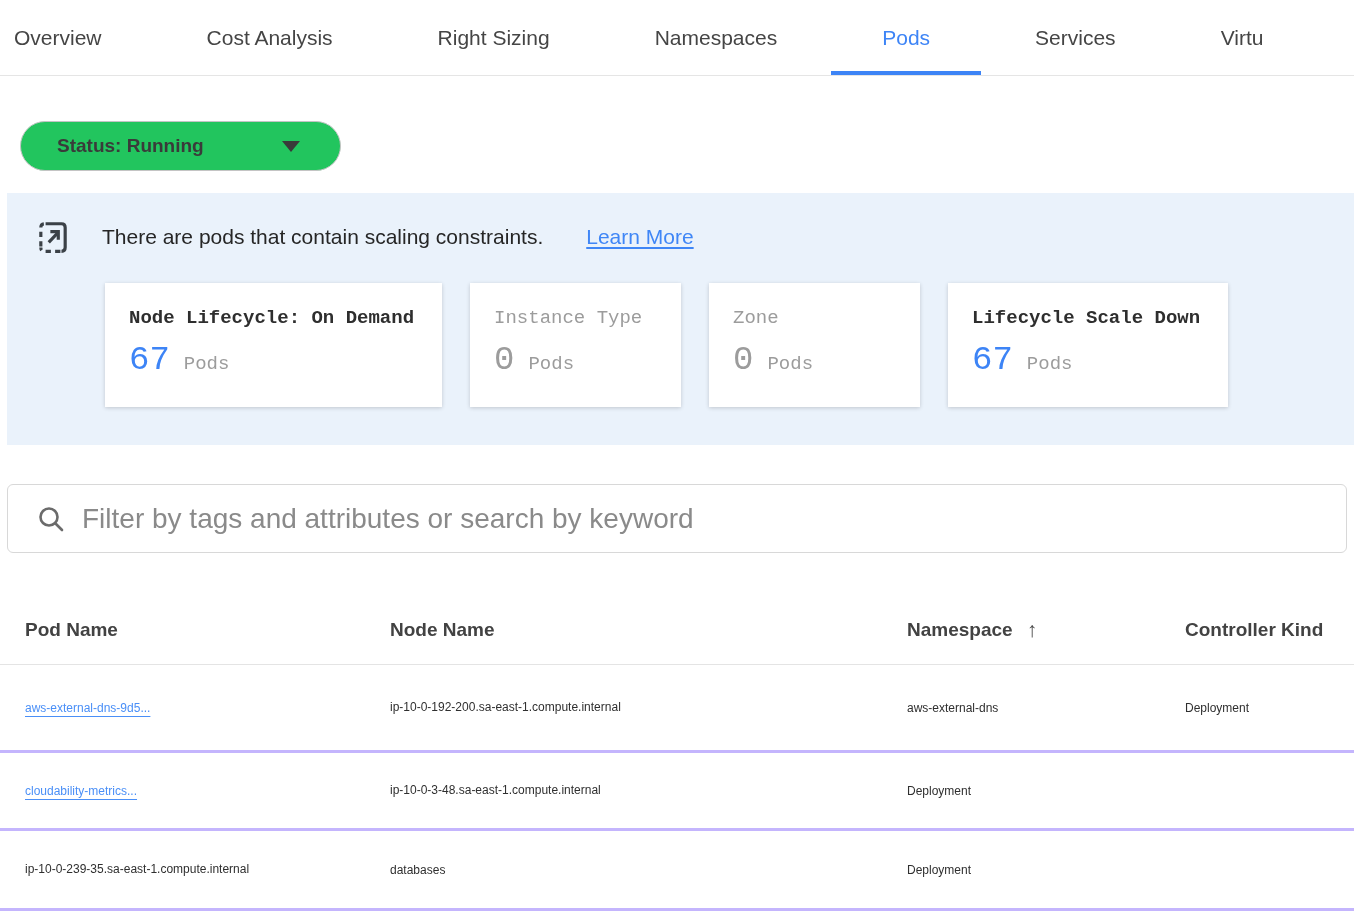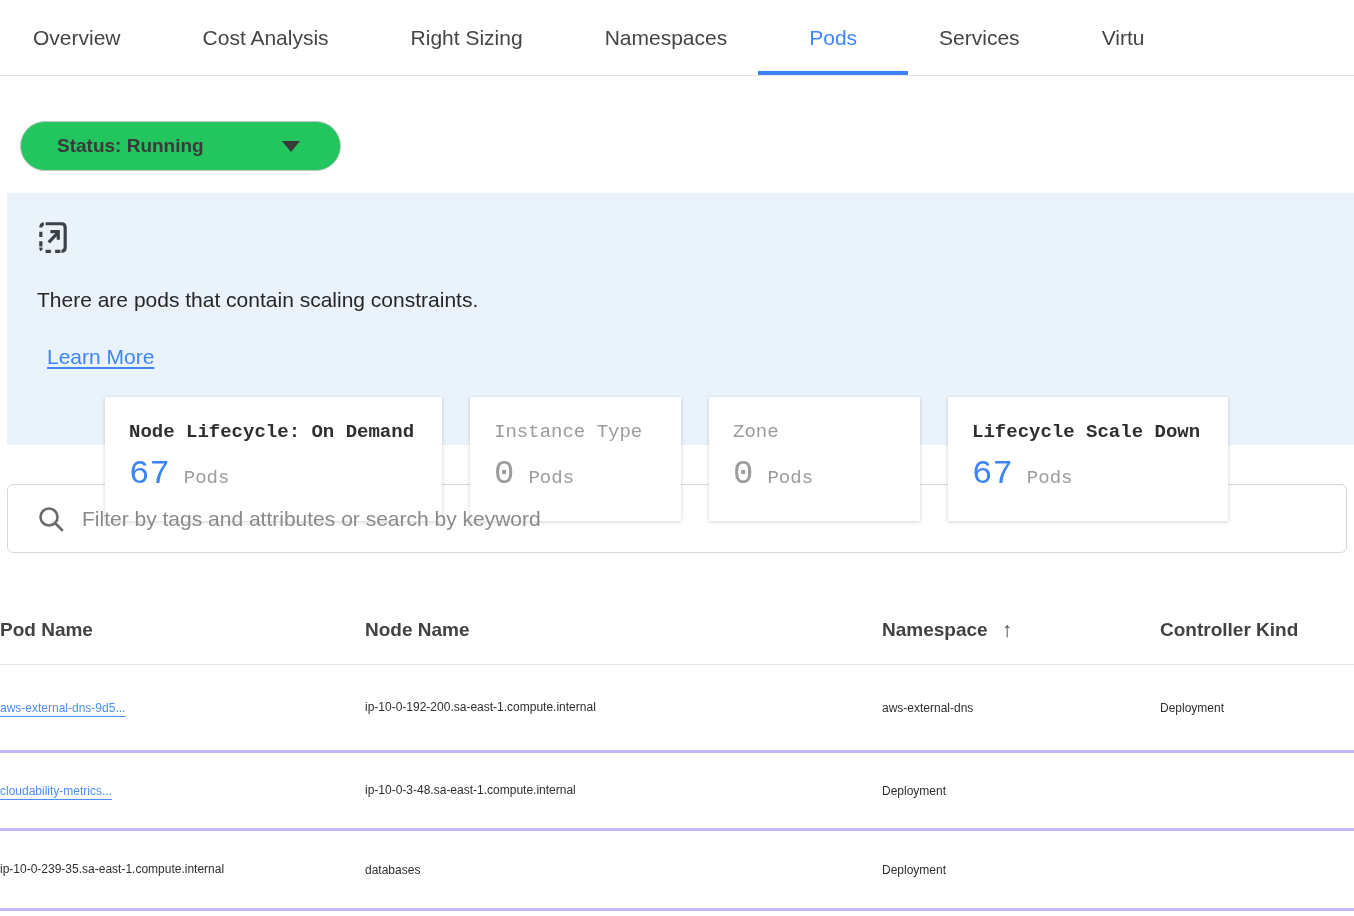--- a/index.html
+++ b/index.html
@@ -1,22 +1,22 @@
 <!DOCTYPE html>
 <html><head>
 <meta charset="utf-8">
 <style>
   * { margin: 0; padding: 0; box-sizing: border-box; }
   html, body { width: 1354px; height: 916px; overflow: hidden; background: #fff; }
   body { font-family: "Liberation Sans", "DejaVu Sans", sans-serif; color: #2f2f2f; position: relative; }
 
   
   .tabbar {
-    height: 76px; display: flex; align-items: center; gap: 82px;
-    padding-left: 33px; border-bottom: 1px solid #e5e5e5; white-space: nowrap;
+    height: 76px; display: flex; align-items: center; gap: 105px;
+    padding-left: 14px; border-bottom: 1px solid #e5e5e5; white-space: nowrap;
   }
   .tab {
     height: 100%; display: flex; align-items: center; position: relative;
     font-size: 21px; color: #454545; cursor: pointer;
   }
   .tab.active { color: #3d84f6; }
   .tab.active::after {
     content: ""; position: absolute; bottom: 0; left: 50%; transform: translateX(-50%);
     width: 150px; height: 4px; background: #3d84f6;
   }
@@ -30,21 +30,21 @@
   .pill-label { font-size: 19px; font-weight: 600; color: #3a3a3a; }
   .caret-down {
     width: 0; height: 0; border-left: 9px solid transparent; border-right: 9px solid transparent;
     border-top: 11px solid #3a3a3a;
   }
 
   
   .banner {
     margin: 22px 0 0 7px; width: 1347px; height: 252px; background: #eaf2fb;
   }
-  .banner-head { display: flex; gap: 33px; padding: 26px 0 0 30px; flex-direction: column; }
+  .banner-head { display: flex; align-items: center; gap: 33px; padding: 26px 0 0 30px; }
   .banner-msg { font-size: 21px; color: #262626; }
   .banner-link { font-size: 21px; color: #3f86f6; text-decoration: underline; text-underline-offset: 3px; cursor: pointer; margin-left: 10px; }
 
   .cards { display: flex; gap: 28px; margin: 28px 0 0 98px; font-family: Liberation Mono, monospace; }
   .card {
     background: #fff; height: 124px; min-width: 211px; padding: 24px 28px 0 24px;
     box-shadow: 0 1px 4px rgba(0,0,0,0.18); cursor: pointer;
   }
   .card-title { font-size: 19px; font-weight: 600; color: #2e2e2e; white-space: nowrap; }
   .card.dim .card-title { color: #9c9c9c; font-weight: 400; }
@@ -53,29 +53,29 @@
   .card.dim .card-value { color: #9c9c9c; }
   .card-unit { font-size: 19px; color: #9c9c9c; }
 
   
   .search {
     margin: 39px 7px 0 7px; width: 1340px; height: 69px; border: 1px solid #d8d8d8;
     border-radius: 6px; display: flex; align-items: center; padding-left: 28px; gap: 16px;
     background: #fff;
   }
   .search input {
-    border: none; outline: none; flex: 1; font-size: 21px; color: #333;
+    border: none; outline: none; flex: 1; font-size: 28px; color: #333;
     font-family: "Liberation Sans", "DejaVu Sans", sans-serif; background: transparent;
   }
   .search input::placeholder { color: #8a8a8a; }
 
   
   .thead, .trow {
     display: grid; grid-template-columns: 365px 517px 278px 1fr;
-    align-items: center; 
+    align-items: center; padding-left: 25px;
   }
   .thead { margin-top: 43px; height: 69px; border-bottom: 1px solid #e4e4e4; }
   .th { font-size: 19px; font-weight: 600; color: #424242; display: flex; align-items: center; gap: 14px; cursor: pointer; }
   .sort-arrow { font-size: 21px; color: #4a4a4a; font-weight: 400; }
   .trow { border-bottom: 3px solid #c4b5fd; font-size: 12px; }
   .trow:nth-child(1) { height: 88px; }
   .trow:nth-child(2) { height: 78px; }
   .trow:nth-child(3) { height: 80px; }
   .pod-cell { display: flex; align-items: center; gap: 50px; }
   .pod-link { color: #4a8ff7; text-decoration: underline; text-underline-offset: 4px; cursor: pointer; white-space: nowrap; }

